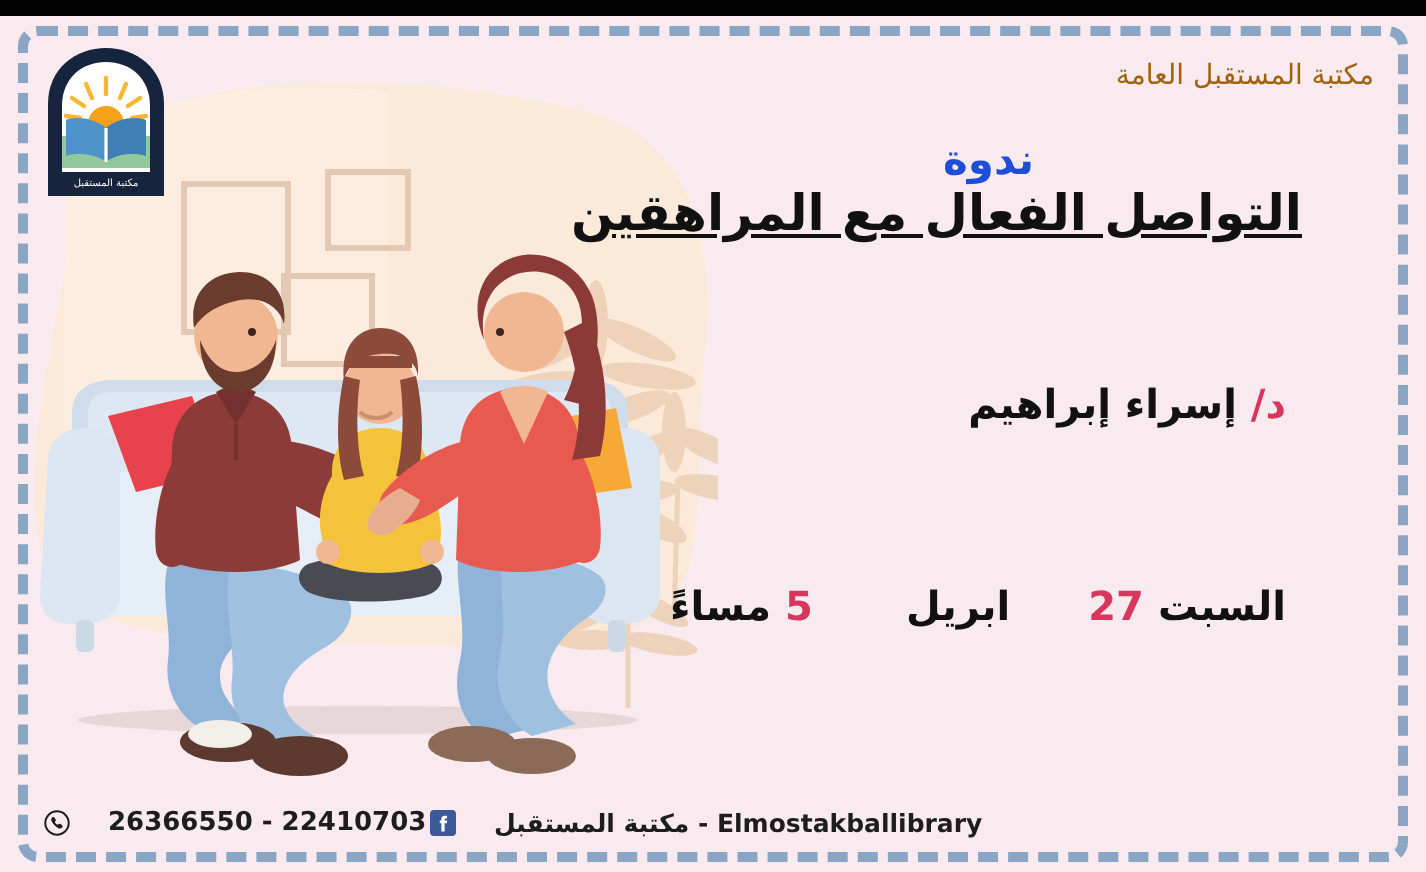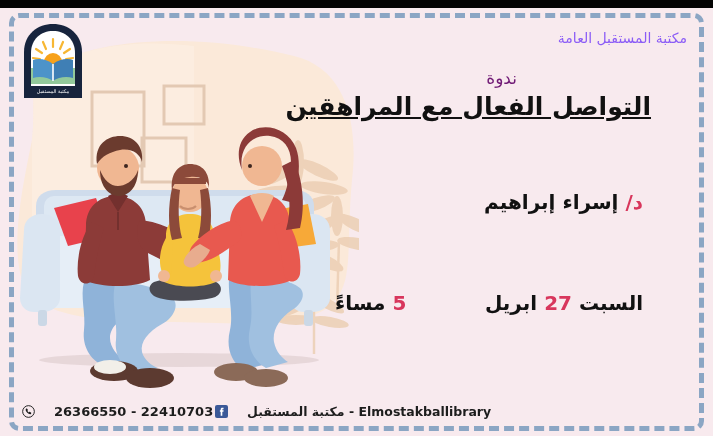--- a/index.html
+++ b/index.html
@@ -37,46 +37,46 @@
 
   
   .logo{
     position:absolute; left:18px; top:14px;
     width:70px; height:80px; z-index:20;
   }
 
   
   .lib-name{
     position:absolute; right:26px; top:22px;
-    font-size:14px; color:#8b5cf6; direction:rtl;
+    font-size:14px; color:#a16207; direction:rtl;
     font-family:"DejaVu Sans", sans-serif;
     z-index:20; letter-spacing:0;
   }
   .kicker{
     position:absolute; right:196px; top:60px;
-    font-size:17px; font-weight:normal; color:#701a75;
+    font-size:21px; font-weight:bold; color:#1d4ed8;
     direction:rtl; z-index:20;
   }
   .title{
     position:absolute; right:62px; top:84px;
     font-size:25px; font-weight:bold; color:#111111;
     direction:rtl; white-space:nowrap; z-index:20;text-decoration:underline;
   }
   .speaker{
     position:absolute; right:70px; top:182px;
     font-size:20px; font-weight:bold; direction:rtl;
     color:#111111; white-space:nowrap; z-index:20;
   }
   .speaker .pfx{ color:#d8365c; }
   .datebox{
     position:absolute; right:70px; top:283px;
     font-size:20px; font-weight:bold; direction:rtl;
     color:#111111; white-space:nowrap; z-index:20;
   }
-  .datebox .num{ color:#d8365c; }
+  .datebox .num{ color:#d8365c;margin-left:32px; }
   .timebox{
     position:absolute; left:335px; top:283px;
     font-size:20px; font-weight:bold; direction:rtl;
     color:#111111; white-space:nowrap; z-index:20;text-align:right;
   }
   .timebox .num{ color:#d8365c; }
 
   
   .footer{
     position:absolute; left:0; bottom:10px; width:713px;

